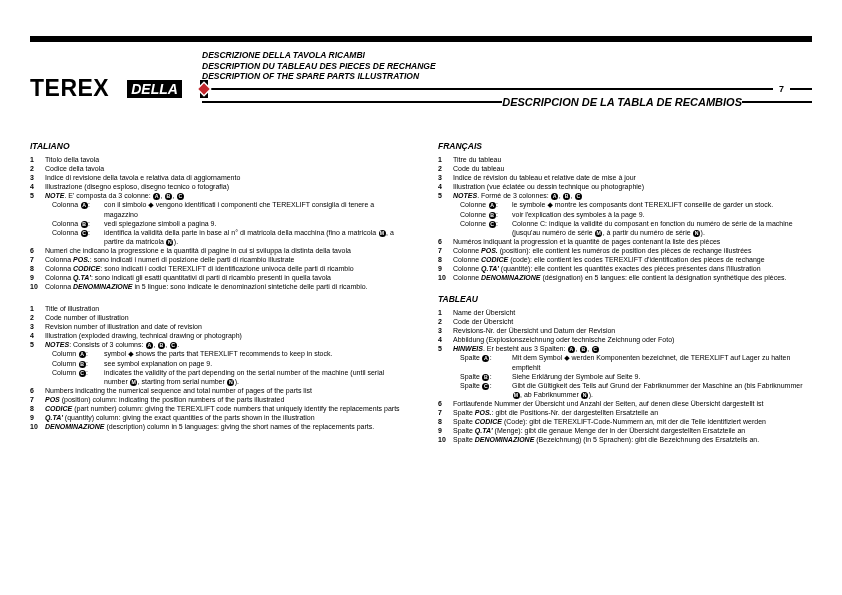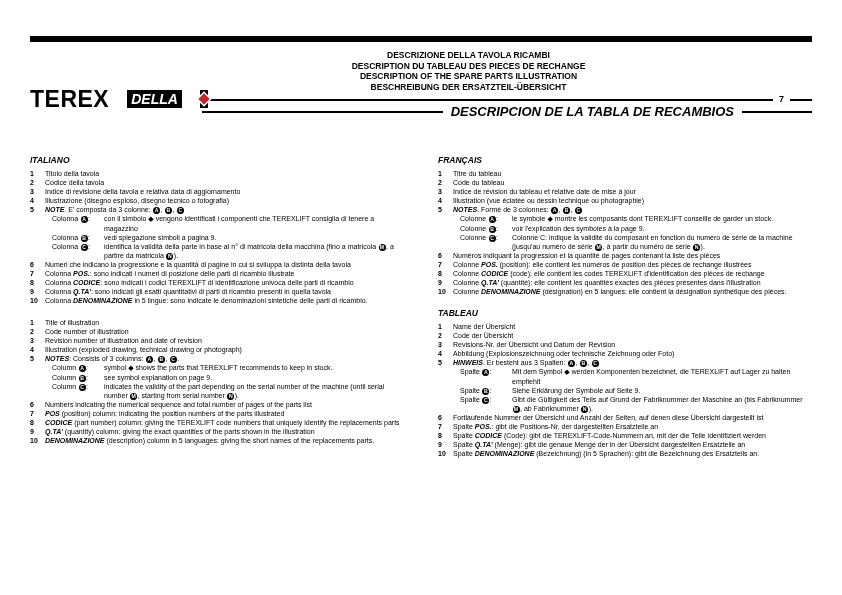--- a/index.html
+++ b/index.html
@@ -9,29 +9,29 @@
   .topbar { position: absolute; left: 30px; right: 30px; top: 36px; height: 6px; background: #000; }
   .header { position: absolute; left: 30px; right: 30px; top: 50px; display: flex; align-items: flex-end; }
   .logo-area { width: 172px; padding-bottom: 5px; }
   .logo { display: flex; align-items: center; gap: 18px; }
   .logo-terex { font-size: 23px; font-weight: bold; letter-spacing: 0.5px; }
   .logo-lift { background: #000; color: #fff; font-weight: bold; font-style: italic; font-size: 14px;
                padding: 0 4px; line-height: 18px; }
   .logo-emblem { width: 22px; height: 18px; background: #000; display: inline-flex; align-items: center; justify-content: center; }
   .emblem-diamond { width: 8px; height: 8px; background: #c1272d; transform: rotate(45deg); box-shadow: 0 0 0 1.5px #fff; }
   .head-right { flex: 1; display: flex; flex-direction: column; }
-  .head-line { font-size: 8.5px; font-weight: bold; line-height: 10.5px; text-align: center; padding-right: 77px; white-space: nowrap; }
+  .head-line { font-size: 8.5px; font-weight: bold; font-style: italic; line-height: 10.5px; text-align: left; padding-right: 77px; white-space: nowrap; }
   .rule-row { display: flex; align-items: center; margin-top: 3px; }
   .rule { height: 2px; background: #000; }
   .grow { flex: 1; }
   .r22 { width: 22px; }
   .r70 { width: 70px; }
   .pagenum { font-size: 9px; font-weight: bold; line-height: 9px; margin: 0 6px; }
-  .head-line-es { font-size: 13px; font-weight: bold; font-style: italic; line-height: 10.5px; margin: 0 8px; white-space: nowrap; }
-  .bodycols { position: absolute; left: 30px; right: 30px; top: 156px; display: flex; gap: 34px; }
+  .head-line-es { font-size: 11px; font-weight: bold; font-style: italic; line-height: 10.5px; margin: 0 0; white-space: nowrap; }
+  .bodycols { position: absolute; left: 30px; right: 30px; top: 142px; display: flex; gap: 34px; }
   .col { flex: 1; min-width: 0; }
   .section { font-size: 7px; line-height: 9px; }
   .section + .section { margin-top: 13px; }
   .sec-heading { font-size: 8.5px; font-weight: bold; font-style: italic; margin-bottom: 4px; }
   .item { display: flex; }
   .num { width: 15px; font-weight: bold; flex-shrink: 0; }
   .itext { flex: 1; }
   .sub { display: flex; margin-left: 15px; padding-left: 7px; }
   .sublabel { width: 52px; flex-shrink: 0; }
   .subtext { flex: 1; }
@@ -54,21 +54,20 @@
         <span class="logo-lift">DELLA</span>
         <span class="logo-emblem">
           <span class="emblem-diamond"></span>
         </span>
       </div>
     </div>
     <div class="head-right">
       <div class="head-line">DESCRIZIONE DELLA TAVOLA RICAMBI</div>
       <div class="head-line">DESCRIPTION DU TABLEAU DES PIECES DE RECHANGE</div>
       <div class="head-line">DESCRIPTION OF THE SPARE PARTS ILLUSTRATION</div>
-      <div class="head-line">BESCHREIBUNG DER ERSATZTEIL-ÜBERSICHT</div>
       <div class="rule-row">
         <span class="rule grow"></span>
         <span class="pagenum">7</span>
         <span class="rule r22"></span>
       </div>
       <div class="rule-row">
         <span class="rule grow"></span>
         <span class="head-line-es">DESCRIPCION DE LA TABLA DE RECAMBIOS</span>
         <span class="rule r70"></span>
       </div>

